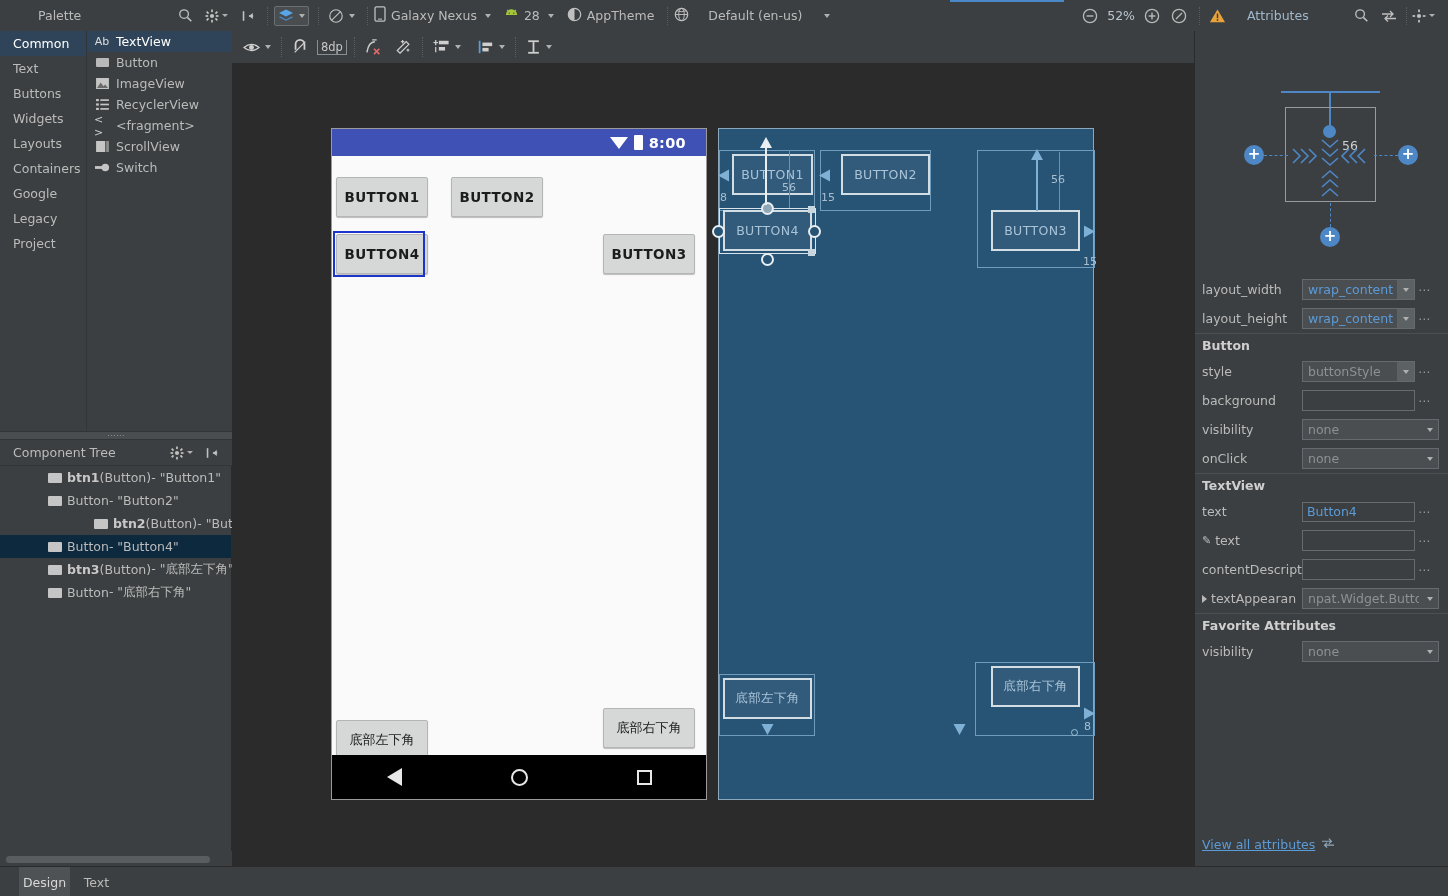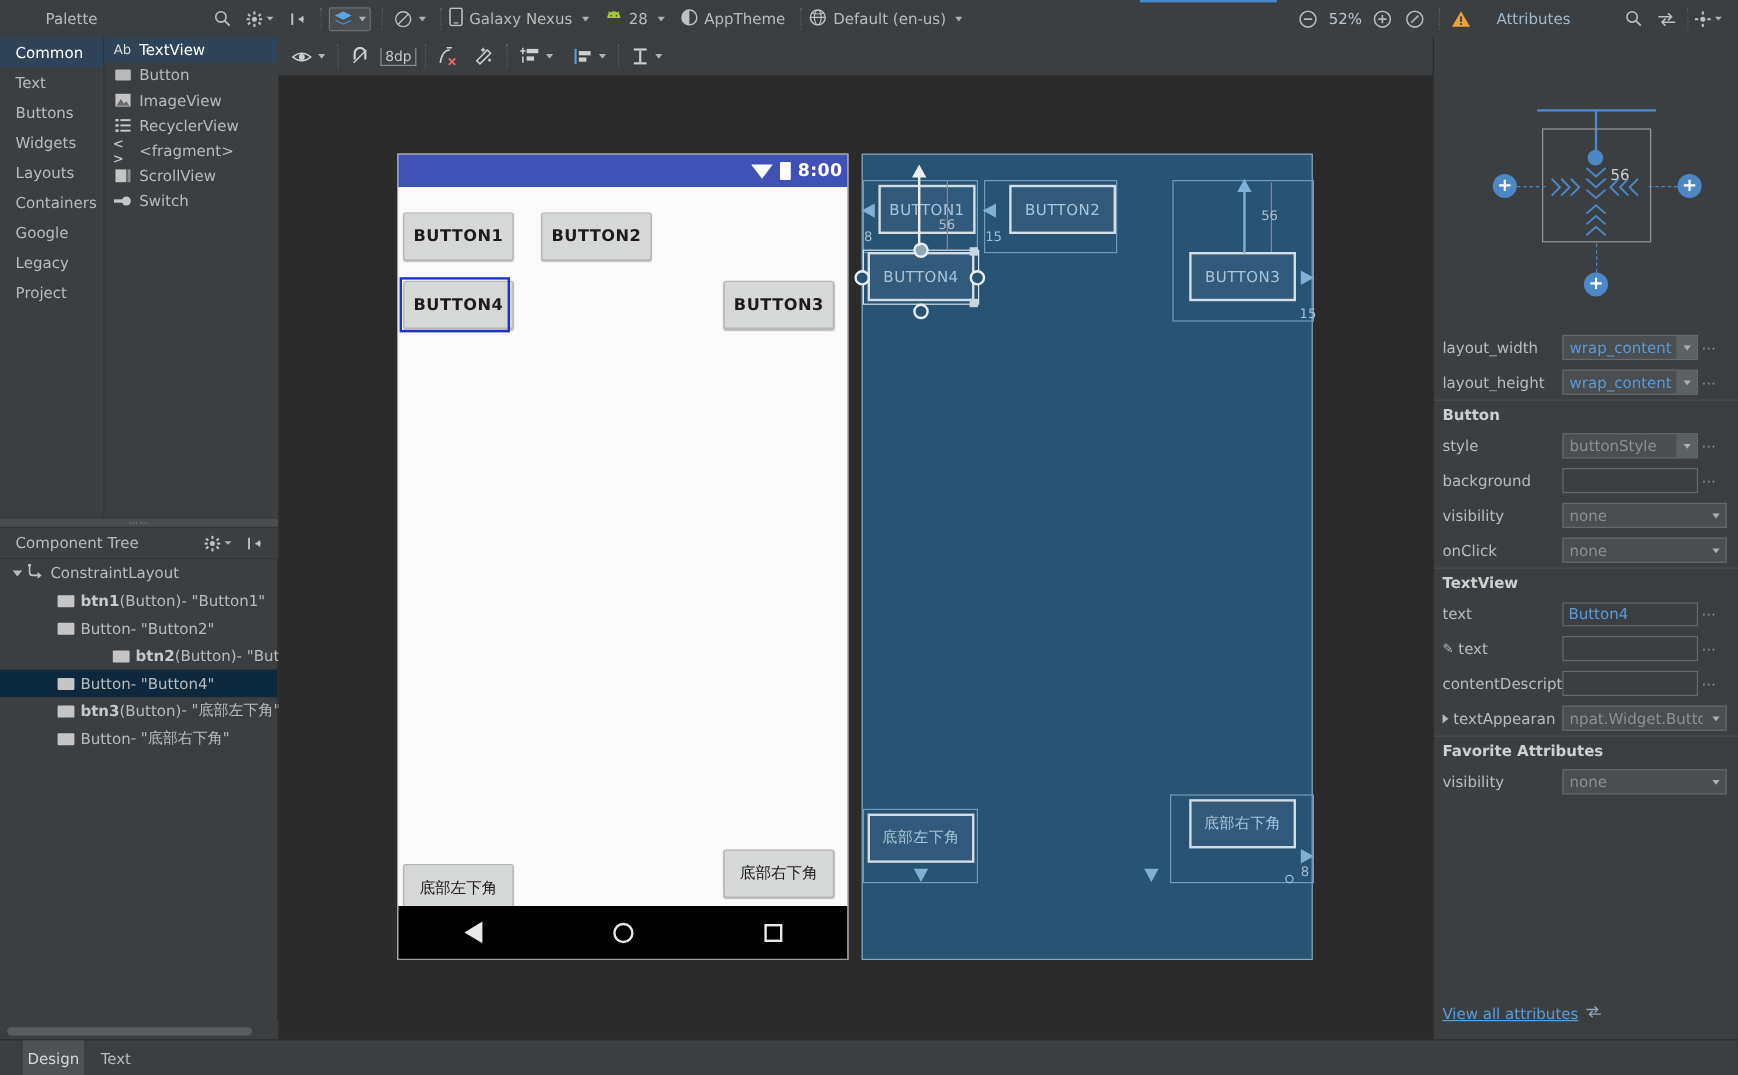--- a/index.html
+++ b/index.html
@@ -123,21 +123,21 @@
     background: #2b2b2b;
   }
 
   
   .phone {
     position: absolute; left: 99px; top: 65px; width: 376px; height: 672px;
     background: #f5f5f5; border: 1px solid #9a9a9a;
   }
   .phone-status {
     height: 27px; background: #3f51b5; display: flex; align-items: center;
-    justify-content: flex-end; padding-right: 4px; gap: 6px;
+    justify-content: flex-end; padding-right: 20px; gap: 6px;
   }
   .wifi-ico { width: 0; height: 0; border-left: 9px solid transparent;
               border-right: 9px solid transparent; border-top: 12px solid #fff; }
   .batt-ico { width: 9px; height: 15px; background: #fff; border-radius: 1px; }
   .clock { color: #fff; font-size: 14.5px; font-weight: bold; letter-spacing: .3px; }
   .phone-body { position: relative; height: 600px; background: #fafafa; }
   .abtn {
     position: absolute; background: #d6d7d7; border: 1px solid #b4b5b5;
     border-radius: 2px; display: flex; align-items: center; justify-content: center;
     color: #1c1c1c; font-size: 13.5px; font-weight: bold; letter-spacing: .4px;
@@ -327,21 +327,21 @@
         <svg width="15" height="15" viewBox="0 0 16 16">
             <circle cx="8" cy="8" r="6.6" fill="none" stroke="#c0c0c0" stroke-width="1.3"></circle>
             <path d="M8 1.4 a6.6 6.6 0 0 0 0 13.2 z" fill="#c0c0c0"></path>
           </svg>
       </span>
       <span class="tb-label">AppTheme</span>
     </div>
 
     <span class="tb-sep" style="margin-left:13px;"></span>
 
-    <div class="tb-cell" style="gap:5px;">
+    <div class="tb-cell" style="gap:19px;">
       <span>
         <svg width="15" height="15" viewBox="0 0 16 16">
             <circle cx="8" cy="8" r="6.6" fill="none" stroke="#c0c0c0" stroke-width="1.3"></circle>
             <ellipse cx="8" cy="8" rx="3" ry="6.6" fill="none" stroke="#c0c0c0" stroke-width="1"></ellipse>
             <line x1="1.6" y1="8" x2="14.4" y2="8" stroke="#c0c0c0" stroke-width="1"></line>
             <path d="M3 4 Q8 6 13 4" fill="none" stroke="#c0c0c0" stroke-width="1"></path>
           </svg>
       </span>
       <span class="tb-label">Default (en-us)</span>
       <span class="caret"></span>
@@ -535,31 +535,20 @@
     <span class="icon-btn" style="margin:0 10px 0 6px;">
       <svg width="14" height="14" viewBox="0 0 16 16">
           <rect x="2" y="2.5" width="1.8" height="11" fill="#c0c0c0"></rect>
           <path d="M13.5 4.5 L9 8 L13.5 11.5 Z" fill="#c0c0c0"></path>
           <rect x="9" y="7.2" width="5" height="1.6" fill="#c0c0c0"></rect>
         </svg>
     </span>
   </div>
 
   <div class="ct-body">
-    <div class="ct-row" style="padding-left:12px;">
-      <span class="tri"></span>
-      <span class="cl-ico">
-        <svg width="14" height="14" viewBox="0 0 16 16">
-            <path d="M3 2 V9 a3 3 0 0 0 3 3 H12" fill="none" stroke="#c5c5c5" stroke-width="1.5"></path>
-            <circle cx="3" cy="2.4" r="1.4" fill="#c5c5c5"></circle>
-            <path d="M10.6 9.6 L13.4 12 L10.6 14.4" fill="none" stroke="#c5c5c5" stroke-width="1.4"></path>
-          </svg>
-      </span>
-      <span>ConstraintLayout</span>
-    </div>
 
     <div class="ct-row" style="padding-left:48px;">
       <span class="widget-ico"></span>
       <span class="ct-bold">btn1</span>
       <span> (Button)</span>
       <span> - "Button1"</span>
     </div>
     <div class="ct-row" style="padding-left:48px;">
       <span class="widget-ico"></span>
       <span>Button</span>

